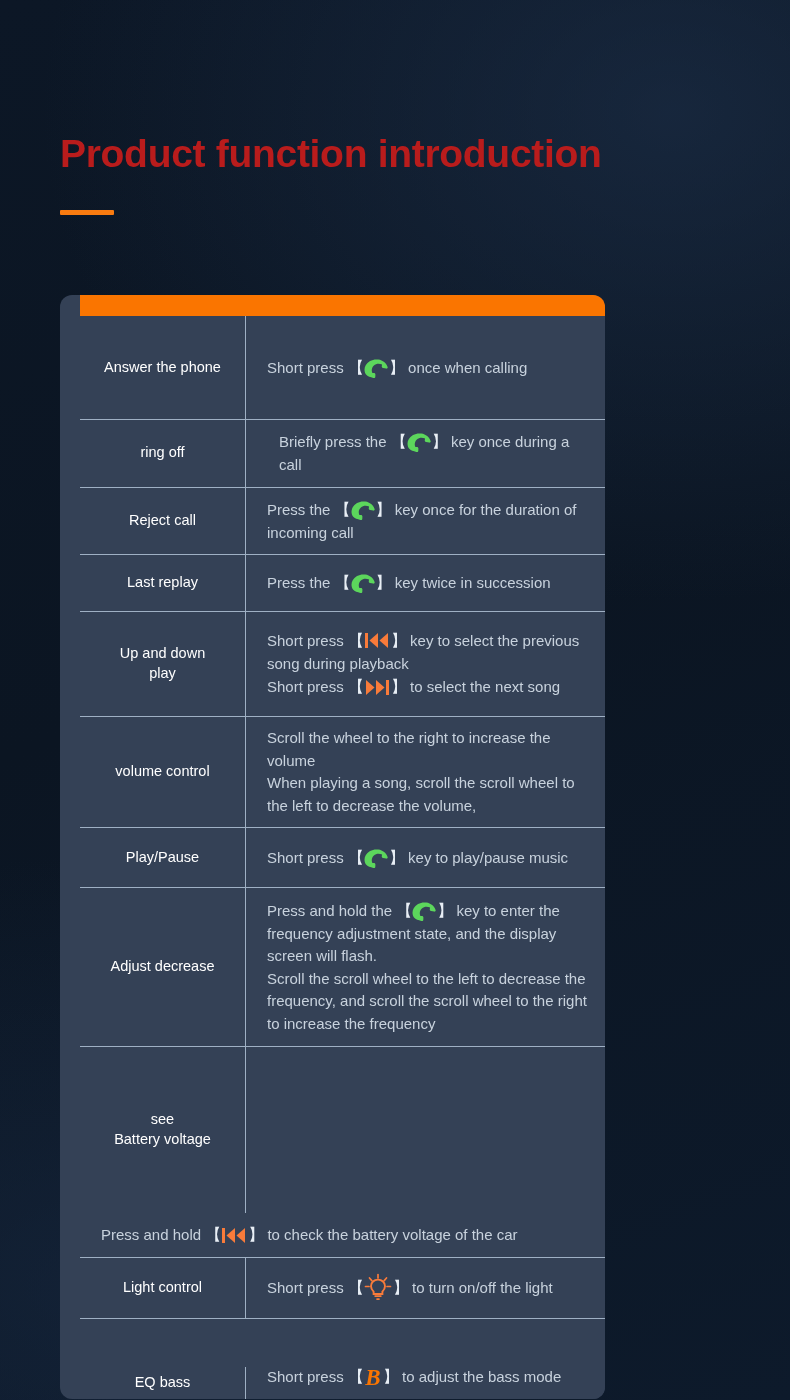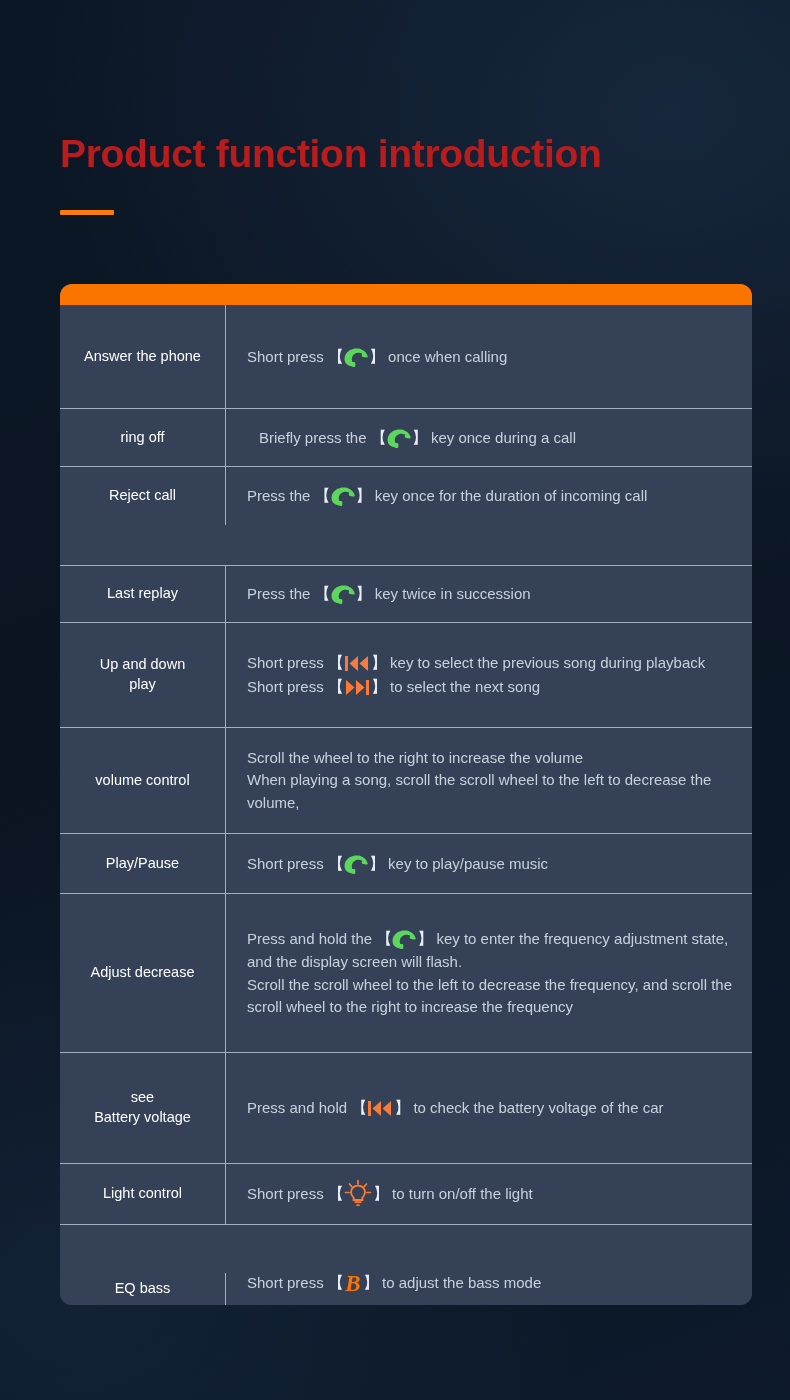--- a/index.html
+++ b/index.html
@@ -42,25 +42,26 @@
     width: 54px;
     height: 5px;
     border-radius: 1px;
     background: #f97b10;
   }
 
   
   .func-table {
     position: absolute;
     left: 60px;
-    top: 284px;
-    width: 692px;
+    top: 295px;
+    width: 545px;
     border-radius: 12px;
     overflow: hidden;
     background: #344156;
+    padding-left: 20px;
   }
 
   .table-topbar {
     height: 21px;
     width: 100%;
     background: #fa7500;
   }
 
   .table-body {
     display: block;
@@ -132,26 +133,26 @@
     font-size: 23px;
     color: #fa7500;
     line-height: 1;
     letter-spacing: 0;
   }
 
   
   .h-r1 { min-height: 103px; }
   .h-r2 { min-height: 58px; gap: 12px; }
   .h-r3 { min-height: 59px; }
-  .h-r4 { min-height: 57px; margin-top: 40px; }
+  .h-r4 { min-height: 57px; }
   .h-r5 { min-height: 105px; }
   .h-r6 { min-height: 106px; }
   .h-r7 { min-height: 60px; }
   .h-r8 { min-height: 159px; }
-  .h-r9 { min-height: 111px; }
+  .h-r9 { min-height: 111px; flex-direction: column; }
   .h-r10 { min-height: 61px; }
   .h-r11 { min-height: 81px; align-items: flex-end; }
 </style>
 </head>
 <body>
 
 <div class="page-header">
   <div class="page-title">Product function introduction</div>
   <div class="title-accent"></div>
 </div>

